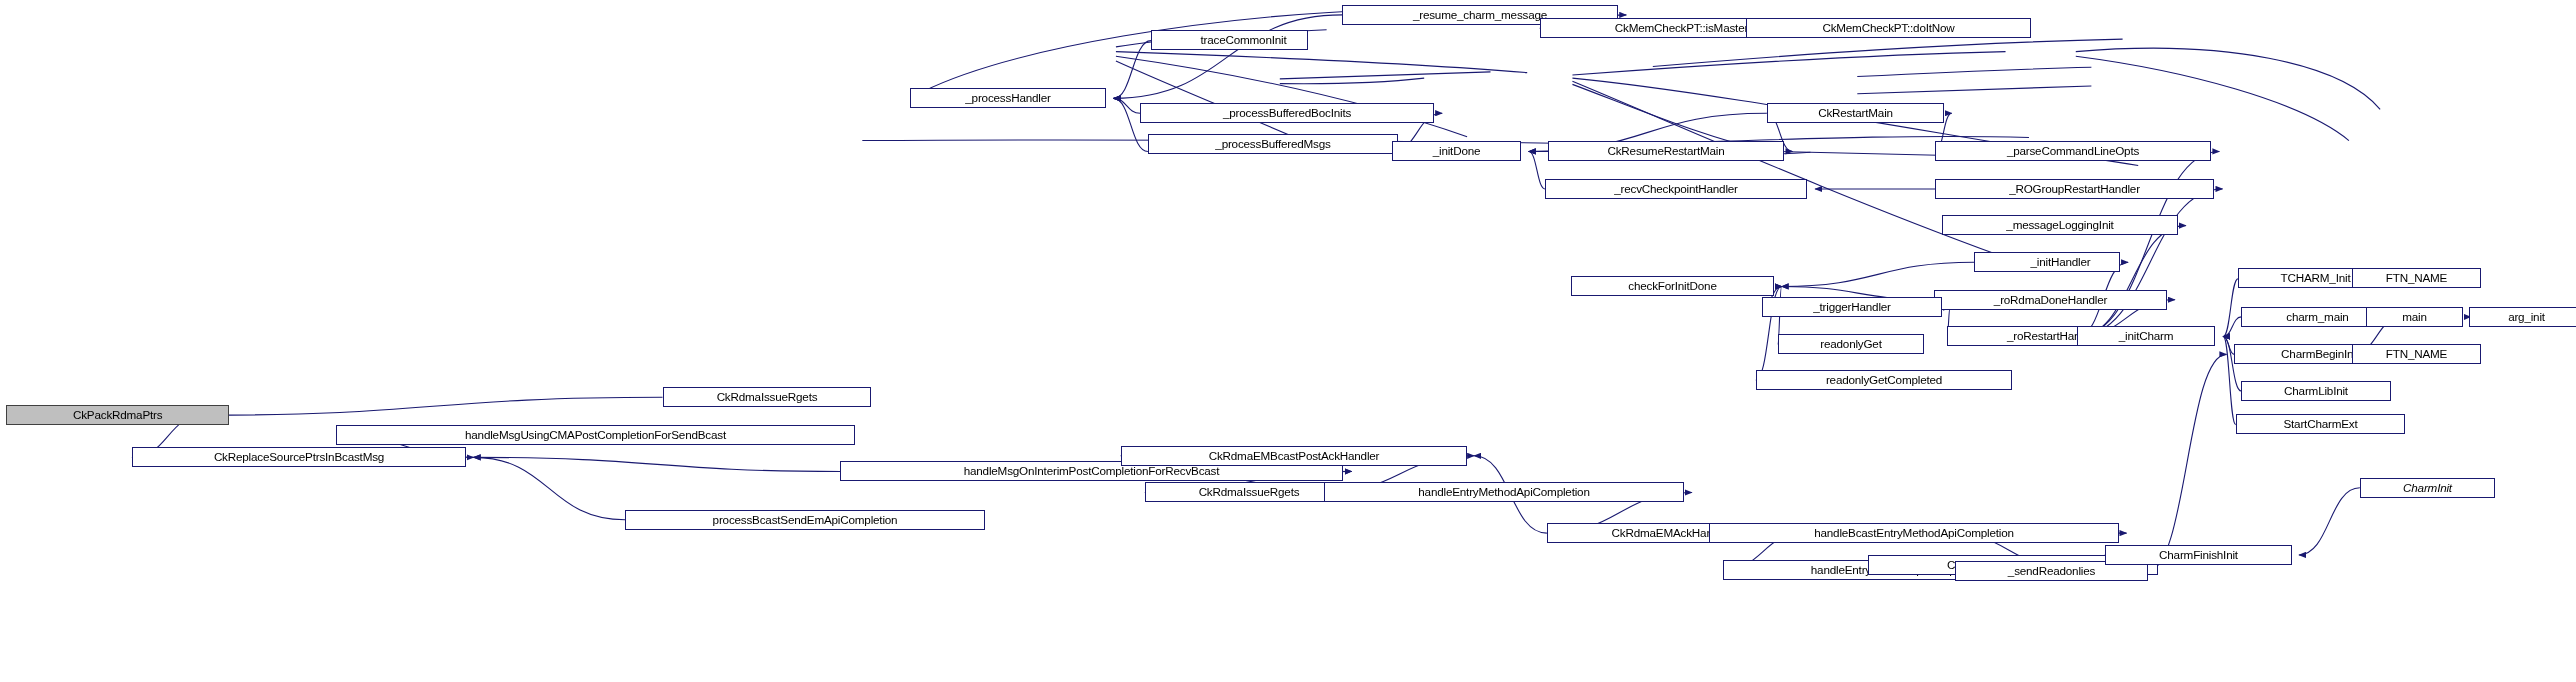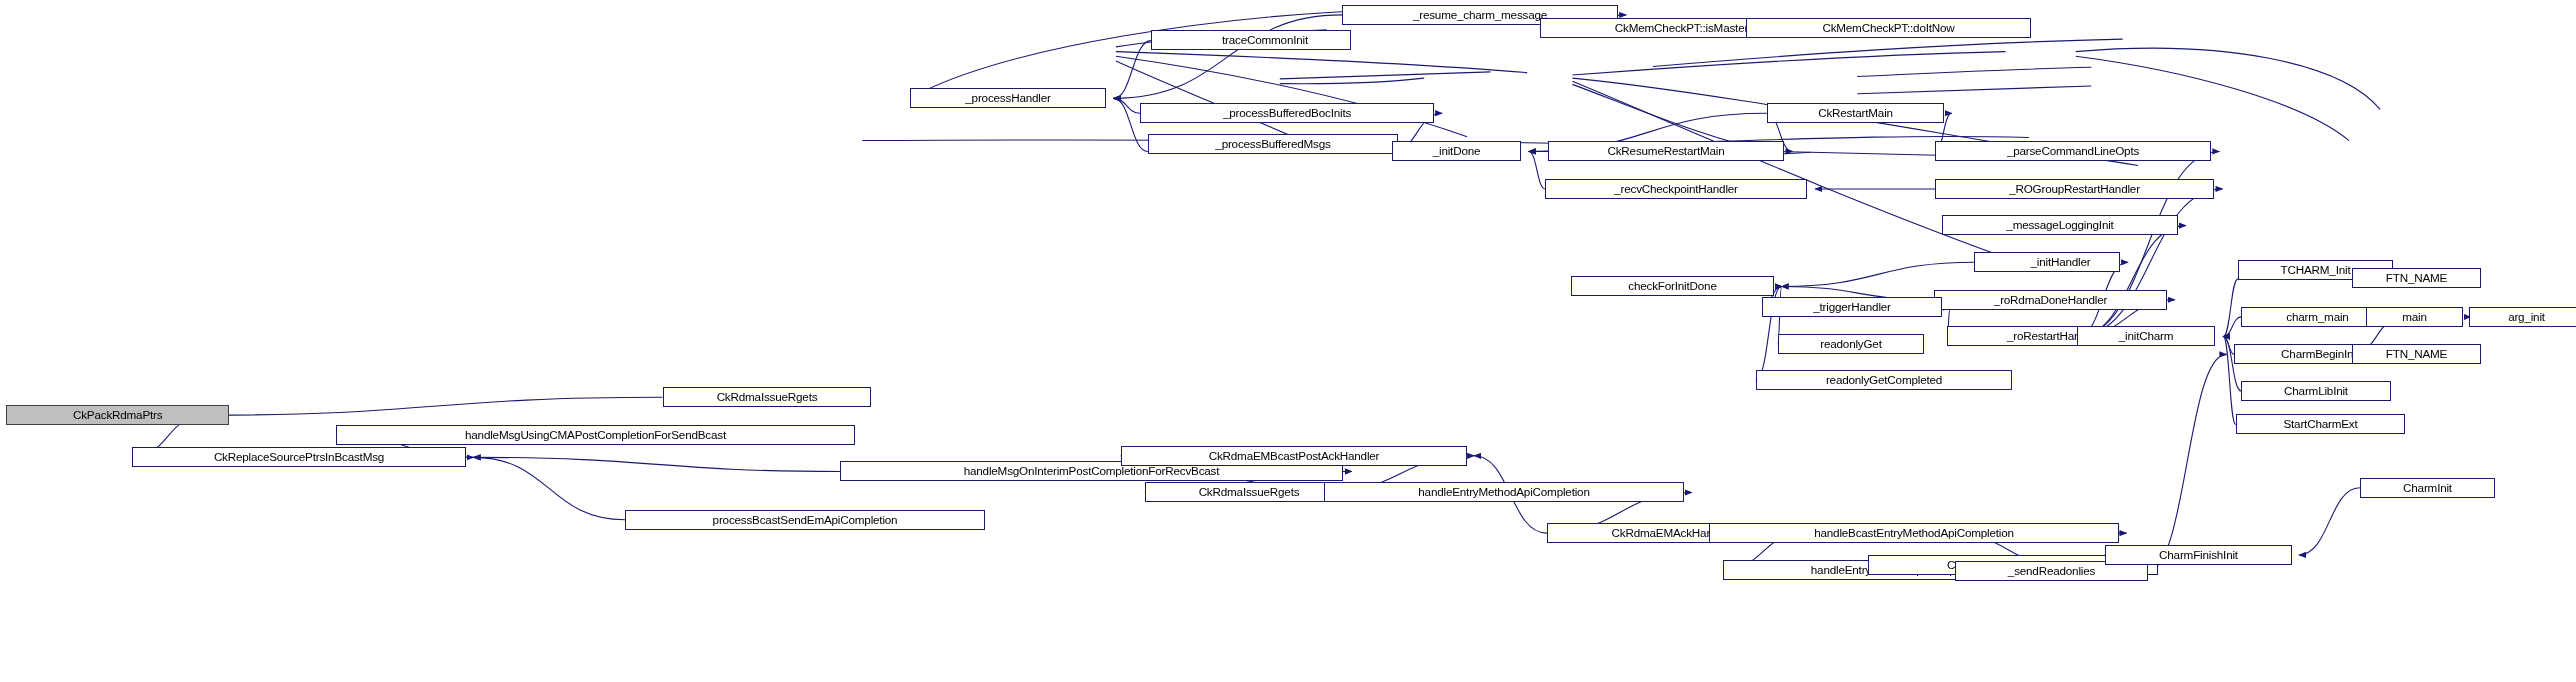--- a/index.html
+++ b/index.html
@@ -137,44 +137,44 @@
       <div class="node" style="left: 840px; top: 461px; width: 503px;">handleMsgOnInterimPostCompletionForRecvBcast</div>
       <div class="node" style="left: 1145px; top: 482px; width: 208px;">CkRdmaIssueRgets</div>
       <div class="node" style="left: 1121px; top: 446px; width: 346px;">CkRdmaEMBcastPostAckHandler</div>
       <div class="node" style="left: 1324px; top: 482px; width: 360px;">handleEntryMethodApiCompletion</div>
       <div class="node" style="left: 1547px; top: 523px; width: 249px;">CkRdmaEMAckHandler</div>
       <div class="node" style="left: 1709px; top: 523px; width: 410px;">handleBcastEntryMethodApiCompletion</div>
       <div class="node" style="left: 1723px; top: 560px; width: 347px;">handleEntryMethodApiCompletion</div>
       <div class="node" style="left: 1868px; top: 521px; width: 290px; margin-top: 34px;">CkRdmaDirectAckHandler</div>
       <div class="node" style="left: 1955px; top: 561px; width: 193px;">_sendReadonlies</div>
       <div class="node" style="left: 2105px; top: 545px; width: 187px;">CharmFinishInit</div>
-      <div class="node" style="left: 2360px; top: 478px; width: 135px;">CharmInit</div>
+      <div class="node" style="left: 2360px; top: 478px; width: 135px; font-style: italic;">CharmInit</div>
       <div class="node" style="left: 910px; top: 88px; width: 196px;">_processHandler</div>
-      <div class="node" style="left: 1151px; top: 30px; width: 200px; padding-left: 28px;">traceCommonInit</div>
+      <div class="node" style="left: 1151px; top: 30px; width: 157px; padding-left: 28px;">traceCommonInit</div>
       <div class="node" style="left: 1342px; top: 4.7px; width: 276px;">_resume_charm_message</div>
       <div class="node" style="left: 1540px; top: 18px; width: 283px;">CkMemCheckPT::isMaster</div>
       <div class="node" style="left: 1746px; top: 18px; width: 285px;">CkMemCheckPT::doItNow</div>
       <div class="node" style="left: 1140px; top: 103px; width: 294px;">_processBufferedBocInits</div>
       <div class="node" style="left: 1148px; top: 134px; width: 250px;">_processBufferedMsgs</div>
       <div class="node" style="left: 1392px; top: 141px; width: 129px;">_initDone</div>
       <div class="node" style="left: 1548px; top: 141px; width: 236px;">CkResumeRestartMain</div>
       <div class="node" style="left: 1545px; top: 179px; width: 262px;">_recvCheckpointHandler</div>
       <div class="node" style="left: 1767px; top: 103px; width: 177px;">CkRestartMain</div>
       <div class="node" style="left: 1935px; top: 141px; width: 276px;">_parseCommandLineOpts</div>
       <div class="node" style="left: 1935px; top: 179px; width: 279px;">_ROGroupRestartHandler</div>
       <div class="node" style="left: 1942px; top: 215px; width: 236px;">_messageLoggingInit</div>
       <div class="node" style="left: 1974px; top: 252px; width: 146px; padding-left: 27px;">_initHandler</div>
       <div class="node" style="left: 1934px; top: 290px; width: 233px;">_roRdmaDoneHandler</div>
       <div class="node" style="left: 1947px; top: 326px; width: 212px;">_roRestartHandler</div>
       <div class="node" style="left: 1571px; top: 276px; width: 203px;">checkForInitDone</div>
       <div class="node" style="left: 1762px; top: 297px; width: 180px;">_triggerHandler</div>
       <div class="node" style="left: 1778px; top: 334px; width: 146px;">readonlyGet</div>
       <div class="node" style="left: 1756px; top: 370px; width: 256px;">readonlyGetCompleted</div>
       <div class="node" style="left: 2077px; top: 326px; width: 138px;">_initCharm</div>
-      <div class="node" style="left: 2238px; top: 260px; width: 155px;">TCHARM_Init</div>
+      <div class="node" style="left: 2238px; top: 268px; width: 155px;">TCHARM_Init</div>
       <div class="node" style="left: 2352px; top: 268px; width: 129px;">FTN_NAME</div>
       <div class="node" style="left: 2241px; top: 307px; width: 153px;">charm_main</div>
       <div class="node" style="left: 2366px; top: 307px; width: 97px;">main</div>
       <div class="node" style="left: 2469px; top: 307px; width: 115px;">arg_init</div>
       <div class="node" style="left: 2234px; top: 344px; width: 172px;">CharmBeginInit</div>
       <div class="node" style="left: 2352px; top: 344px; width: 129px;">FTN_NAME</div>
       <div class="node" style="left: 2241px; top: 381px; width: 150px;">CharmLibInit</div>
       <div class="node" style="left: 2236px; top: 414px; width: 169px;">StartCharmExt</div>
     </div>
 </div>

